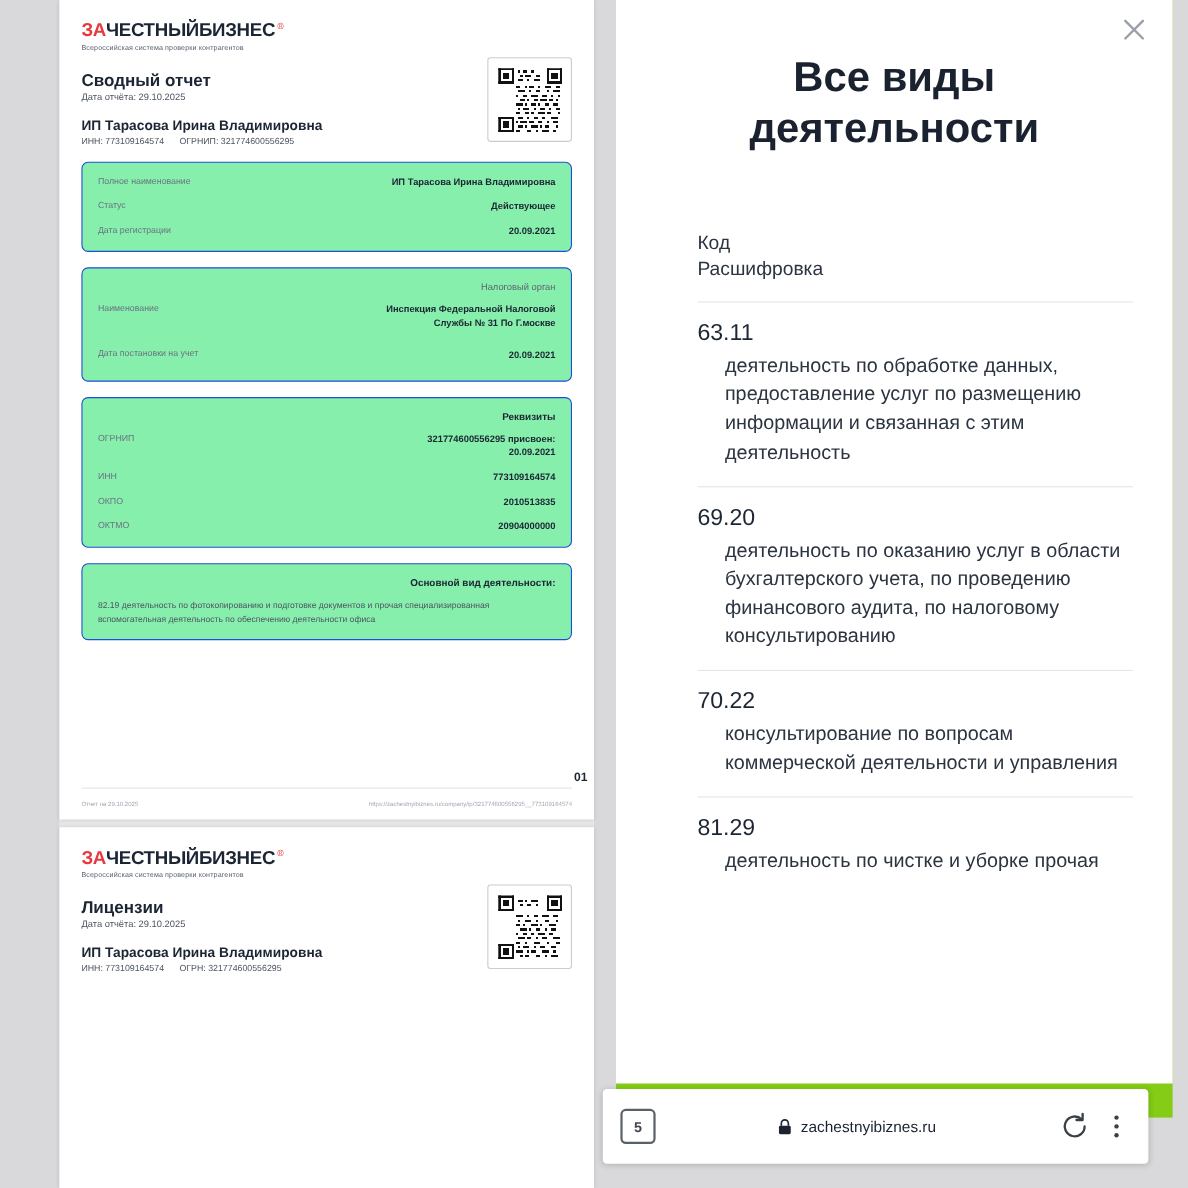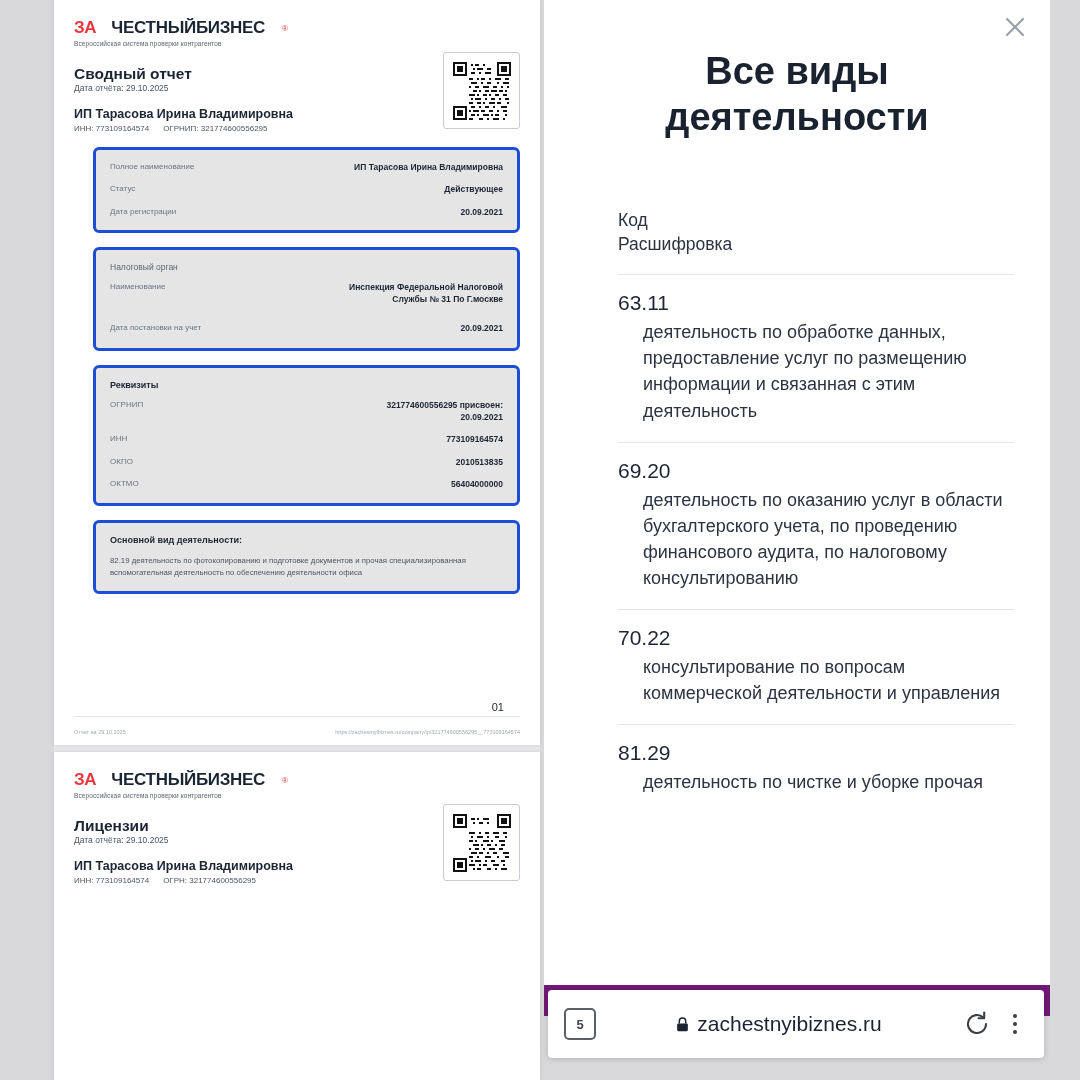--- a/index.html
+++ b/index.html
@@ -19,61 +19,61 @@
     position:absolute;left:0;width:486px;background:#ffffff;
     box-shadow:0 0 4px rgba(0,0,0,.12);
     overflow:hidden;
   }
   .page1{top:0;height:745px;}
   .page2{top:752px;height:328px;}
 
   .pg-inner{padding:18px 20px 0 20px;position:relative;height:100%;box-sizing:border-box;}
 
   .brand{display:flex;flex-direction:column;gap:1px;}
-  .brand-row{display:flex;align-items:center;gap:15px;}
+  .brand-row{display:flex;align-items:flex-start;}
   .brand-za{font-size:17px;font-weight:bold;color:#e8383d;letter-spacing:-.3px;}
   .brand-rest{font-size:17px;font-weight:bold;color:#1b2533;letter-spacing:-.3px;}
   .brand-reg{font-size:8px;color:#e8383d;margin-left:2px;margin-top:1px;}
   .brand-sub{font-size:6.5px;color:#5a6472;letter-spacing:.1px;margin-top:1px;}
 
   .rep-title{font-size:15.5px;font-weight:bold;color:#1b2533;margin-top:18px;}
   .rep-date{font-size:8.5px;color:#4d5561;margin-top:0;}
   .rep-org{font-size:12.5px;font-weight:bold;color:#1b2533;margin-top:14px;}
   .rep-ids{font-size:8px;color:#4d5561;margin-top:3px;display:flex;gap:14px;}
 
   .qr-box{
     position:absolute;right:20px;top:52px;width:75px;height:75px;
     border:1px solid #c9ccd2;border-radius:3px;background:#fff;
     display:flex;align-items:center;justify-content:center;
   }
   .qr{width:58px;height:58px;}
 
   .card{
-    border:3px solid #1d4ed8;border-radius:6px;margin-top:14px;
-    padding:12px 14px 12px 14px;box-sizing:border-box;background:#e5e5e5;margin-left:19px;
-  }
-  .card-title{font-size:8.5px;color:#5d6672;margin-bottom:10px;}
+    border:1px solid #1d4ed8;border-radius:6px;margin-top:14px;
+    padding:12px 14px 12px 14px;box-sizing:border-box;background:#86efac;
+  }
+  .card-title{font-size:8.5px;color:#5d6672;margin-bottom:10px;text-align:right;}
   .card-title.bold{font-weight:bold;color:#1b2533;font-size:9px;}
   .kv{display:flex;justify-content:space-between;align-items:flex-start;margin-bottom:11px;gap:18px;}
   .kv:last-child{margin-bottom:0;}
   .k{font-size:8px;color:#6b7482;flex:0 0 auto;}
   .v{font-size:8.5px;font-weight:bold;color:#1b2533;text-align:right;max-width:180px;line-height:1.35;}
   .v.reg{text-align:right;}
   .plain{font-size:7.8px;color:#4d5561;line-height:1.55;}
   .note{font-size:8px;color:#6b7482;}
 
-  .page-num{position:absolute;right:36px;bottom:32px;font-size:11px;font-weight:normal;color:#1b2533;}
+  .page-num{position:absolute;right:6px;bottom:32px;font-size:11px;font-weight:bold;color:#1b2533;}
   .foot-rule{position:absolute;left:20px;right:20px;bottom:28px;height:1px;background:#e1e4e8;}
   .footer{position:absolute;left:20px;right:20px;bottom:10px;display:flex;justify-content:space-between;}
   .foot-txt{font-size:5.5px;color:#a2a8b2;}
 
   
   .phone{
-    position:absolute;left:544px;top:0;width:506px;height:1016px;
-    background:#701a75;
+    position:absolute;left:560px;top:0;width:506px;height:1016px;
+    background:#84cc16;
   }
   .phone-sheet{
     position:absolute;left:0;top:0;width:506px;height:985px;
     background:#fff;
   }
   .close-btn{
     position:absolute;right:22px;top:14px;width:26px;height:26px;
     display:flex;align-items:center;justify-content:center;cursor:pointer;
   }
   .modal-title{
@@ -96,21 +96,21 @@
     background:#fff;border-radius:4px;box-shadow:0 1px 6px rgba(0,0,0,.18);
     display:flex;align-items:center;padding:0 16px;box-sizing:border-box;gap:10px;
   }
   .tabcount{
     width:28px;height:28px;border:2px solid #5a6067;border-radius:5px;
     display:flex;align-items:center;justify-content:center;
     font-size:13px;font-weight:bold;color:#42474d;
   }
   .url-zone{flex:1;display:flex;align-items:center;justify-content:center;gap:8px;}
   .lock{width:13px;height:15px;}
-  .url-txt{font-size:21px;color:#1b2330;}
+  .url-txt{font-size:14px;color:#1b2330;}
   .reload{width:30px;height:30px;}
   .kebab{width:26px;display:flex;flex-direction:column;align-items:center;gap:4px;}
   .kebab i{width:4px;height:4px;border-radius:50%;background:#3b4046;display:block;}
 </style>
 </head>
 <body>
 
 <div class="doc-col">
 
   <div class="doc-page page1">
@@ -263,21 +263,21 @@
         <div class="kv">
           <span class="k">ИНН</span>
           <span class="v">773109164574</span>
         </div>
         <div class="kv">
           <span class="k">ОКПО</span>
           <span class="v">2010513835</span>
         </div>
         <div class="kv">
           <span class="k">ОКТМО</span>
-          <span class="v">56404000000</span>
+          <span class="v">20904000000</span>
         </div>
       </div>
 
       <div class="card">
         <div class="card-title bold">Основной вид деятельности:</div>
         <div class="plain">82.19 деятельность по фотокопированию и подготовке документов и прочая специализированная вспомогательная деятельность по обеспечению деятельности офиса</div>
       </div>
 
       <div class="foot-rule"></div>
       <div class="page-num">01</div>

